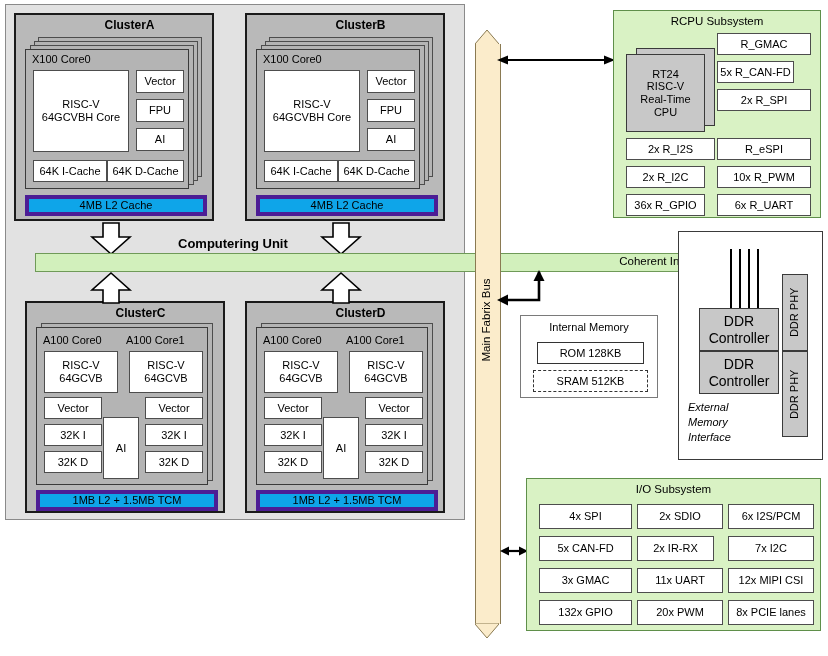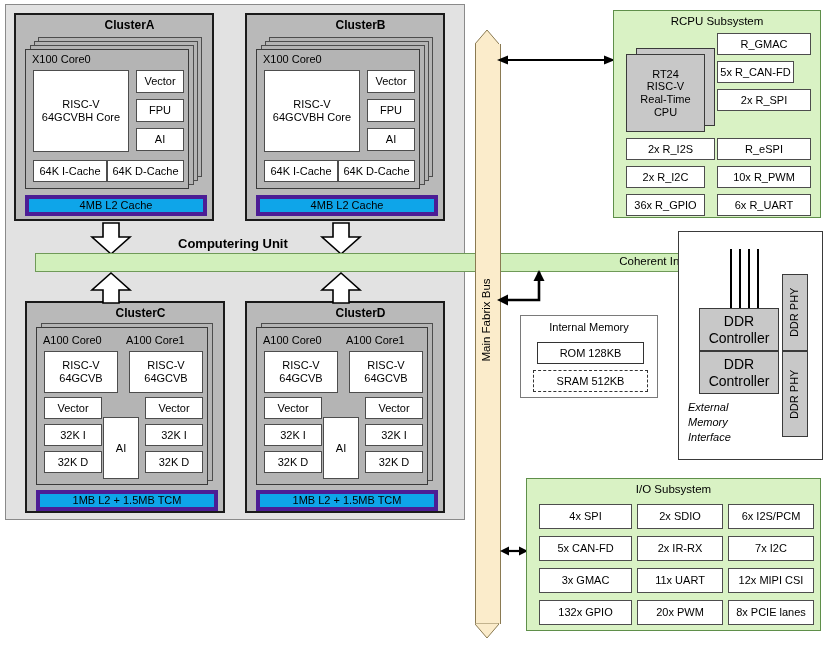--- a/index.html
+++ b/index.html
@@ -349,21 +349,21 @@
 
   <div class="abs box-green" id="io-subsystem">
     <div class="panel-title">I/O Subsystem</div>
 
     <div class="abs chip ctr" style="left:12px;top:25px;width:93px;height:25px;">4x SPI</div>
     <div class="abs chip ctr" style="left:12px;top:57px;width:93px;height:25px;">5x CAN-FD</div>
     <div class="abs chip ctr" style="left:12px;top:89px;width:93px;height:25px;">3x GMAC</div>
     <div class="abs chip ctr" style="left:12px;top:121px;width:93px;height:25px;">132x GPIO</div>
 
     <div class="abs chip ctr" style="left:110px;top:25px;width:86px;height:25px;">2x SDIO</div>
-    <div class="abs chip ctr" style="left:110px;top:57px;width:86px;height:25px;">2x IR-RX</div>
+    <div class="abs chip ctr" style="left:110px;top:57px;width:77px;height:25px;">2x IR-RX</div>
     <div class="abs chip ctr" style="left:110px;top:89px;width:86px;height:25px;">11x UART</div>
     <div class="abs chip ctr" style="left:110px;top:121px;width:86px;height:25px;">20x PWM</div>
 
     <div class="abs chip ctr" style="left:201px;top:25px;width:86px;height:25px;">6x I2S/PCM</div>
     <div class="abs chip ctr" style="left:201px;top:57px;width:86px;height:25px;">7x I2C</div>
     <div class="abs chip ctr" style="left:201px;top:89px;width:86px;height:25px;">12x MIPI CSI</div>
     <div class="abs chip ctr" style="left:201px;top:121px;width:86px;height:25px;">8x PCIE lanes</div>
   </div>
 
 </div>

